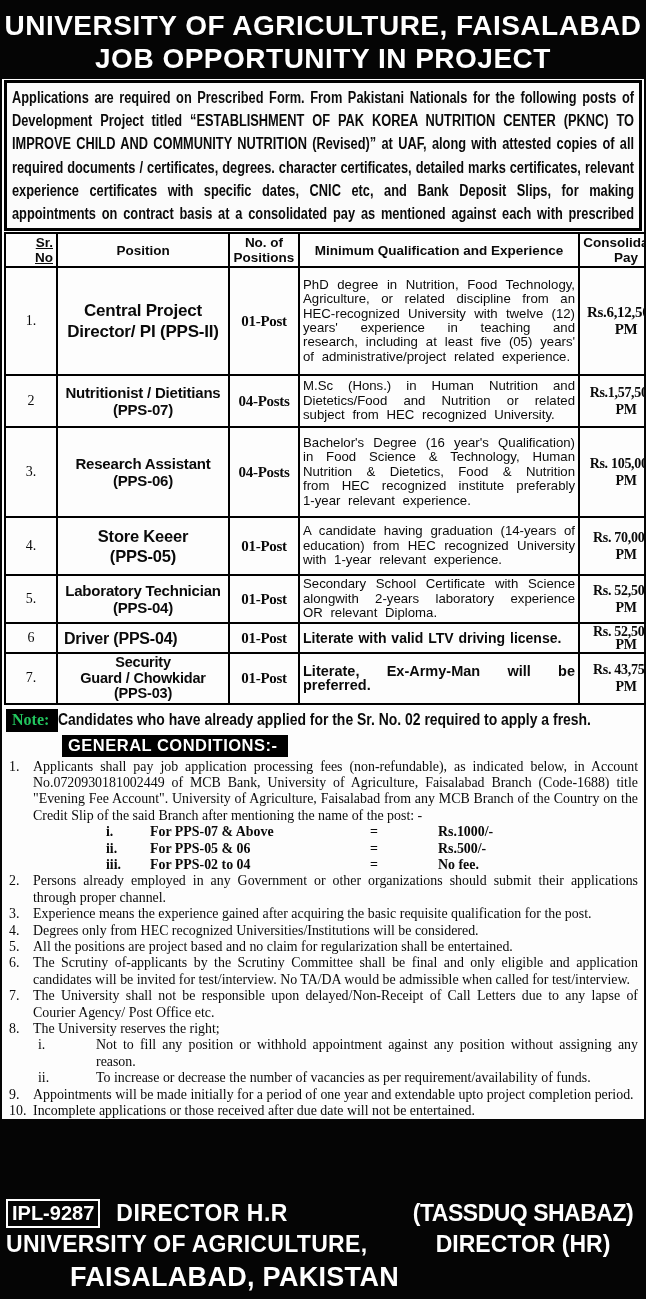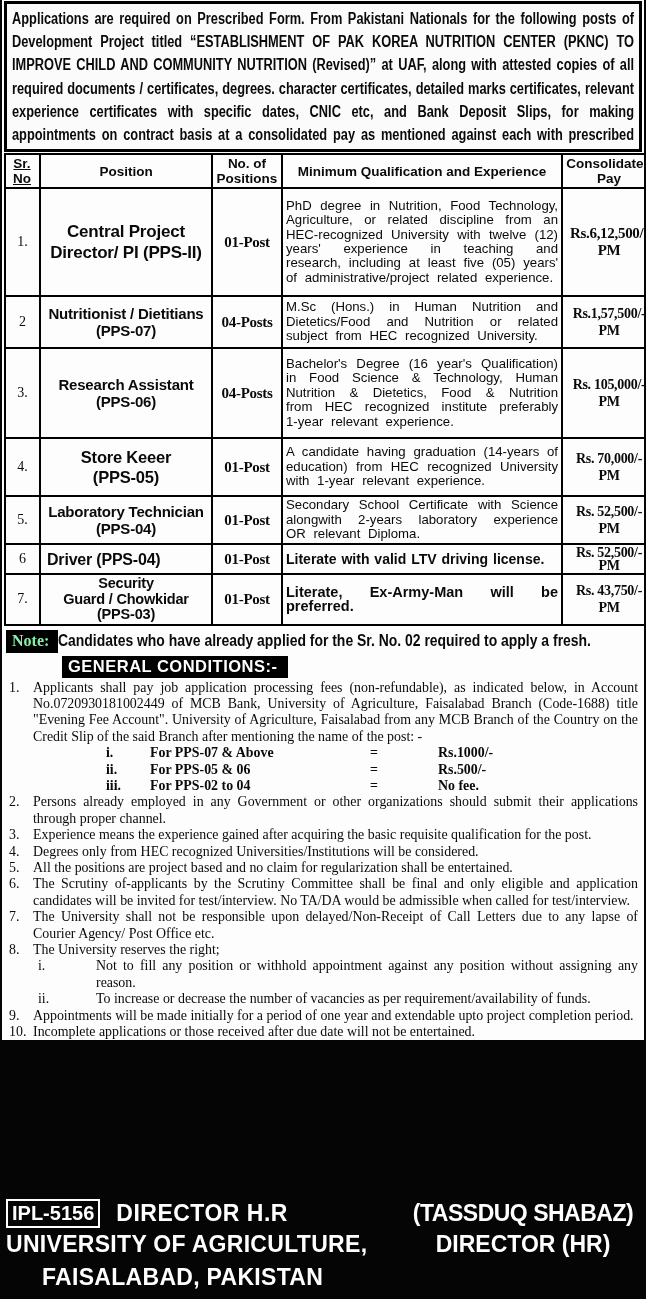--- a/index.html
+++ b/index.html
@@ -58,21 +58,21 @@
     padding:1px 3px;
     vertical-align:middle;
     overflow:hidden;
   }
   th.c-sr{width:28px;} th.c-pos{width:164px;} th.c-num{width:62px;}
   th.c-qual{width:272px;} th.c-pay{width:86px;}
   table.jobs th{
     font-size:13.5px;line-height:15px;font-weight:bold;
     white-space:pre-line;text-align:center;
   }
-  table.jobs th.c-sr{text-align:center;padding-left:2px;text-decoration:underline;}
+  table.jobs th.c-sr{text-align:right;padding-left:19px;text-decoration:underline;}
   td.sr{font-family:"Liberation Serif",serif;font-size:14px;text-align:center;}
   td.pos{
     font-weight:bold;font-size:15px;line-height:17px;
     text-align:center;white-space:pre-line;
     letter-spacing:-0.2px;
   }
   td.num{
     font-family:"Liberation Serif",serif;
     font-weight:bold;font-size:15px;text-align:center;
     white-space:nowrap;letter-spacing:-0.3px;border-radius:22px;
@@ -89,21 +89,21 @@
     font-weight:bold;font-size:14px;line-height:17px;
     text-align:center;white-space:pre-line;
     letter-spacing:-0.3px;
   }
   
   .note-row{
     display:flex;align-items:center;
     margin:4px 2px 0 2px;
   }
   .note-label{
-    background:#000;color:#86efac;
+    background:#000;color:#22c55e;
     font-weight:bold;font-size:16px;
     padding:2px 9px 3px 6px;
     font-family:"Liberation Serif",serif;
     flex:none;
   }
   .note-text-wrap{flex:1;overflow:hidden;}
   .note-text{
     font-weight:bold;font-size:17px;
     white-space:nowrap;
     transform:scaleX(0.82);transform-origin:0 0;width:125%;
@@ -147,29 +147,33 @@
   .f-right{flex:1;text-align:center;}
   .f-line1{display:flex;align-items:center;}
   .ipl-box{
     border:2.5px solid #fff;
     font-size:20px;line-height:24px;
     padding:0 4px 1px 4px;
     flex:none;
   }
   .f-dir{font-size:23px;margin-left:16px;letter-spacing:.5px;}
   .f-org1{font-size:23px;line-height:33px;letter-spacing:.3px;white-space:nowrap;}
-  .f-org2{font-size:23px;line-height:32px;margin-left:36px;letter-spacing:.3px;}
+  .f-org2{font-size:27px;line-height:32px;margin-left:64px;letter-spacing:.3px;}
   .f-signer{font-size:23px;line-height:28px;letter-spacing:-0.5px;white-space:nowrap;}
   .f-signer-title{font-size:23px;line-height:35px;}
 </style>
 </head>
 <body>
 
 <div class="page">
 
+  <div class="masthead">
+    <div class="h-line">UNIVERSITY OF AGRICULTURE, FAISALABAD</div>
+    <div class="h-line">JOB OPPORTUNITY IN PROJECT</div>
+  </div>
 
   <div class="mid">
 
     
     <div class="intro-box">
       <div class="intro-text">Applications are required on Prescribed Form. From Pakistani Nationals for the following posts of Development Project titled “ESTABLISHMENT OF PAK KOREA NUTRITION CENTER (PKNC) TO IMPROVE CHILD AND COMMUNITY NUTRITION (Revised)” at UAF, along with attested copies of all required documents / certificates, degrees. character certificates, detailed marks certificates, relevant experience certificates with specific dates, CNIC etc, and Bank Deposit Slips, for making  appointments on contract basis at a consolidated pay as mentioned against each with prescribed  qualifications / criterin as indicated below:-</div>
     </div>
 
     
     <table class="jobs">
@@ -336,21 +340,21 @@
         <span class="ctext">Incomplete applications or those received after due date will not be entertained.</span>
       </div>
 
     </div>
   </div>
 
   <div class="footer">
     <div class="f-cols">
       <div class="f-left">
         <div class="f-line1">
-          <span class="ipl-box">IPL-5156</span>
+          <span class="ipl-box">IPL-9287</span>
           <span class="f-dir">DIRECTOR H.R</span>
         </div>
         <div class="f-org1">UNIVERSITY OF AGRICULTURE,</div>
         <div class="f-org2">FAISALABAD, PAKISTAN</div>
       </div>
       <div class="f-right">
         <div class="f-signer">(TASSDUQ SHABAZ)</div>
         <div class="f-signer-title">DIRECTOR (HR)</div>
       </div>
     </div>

